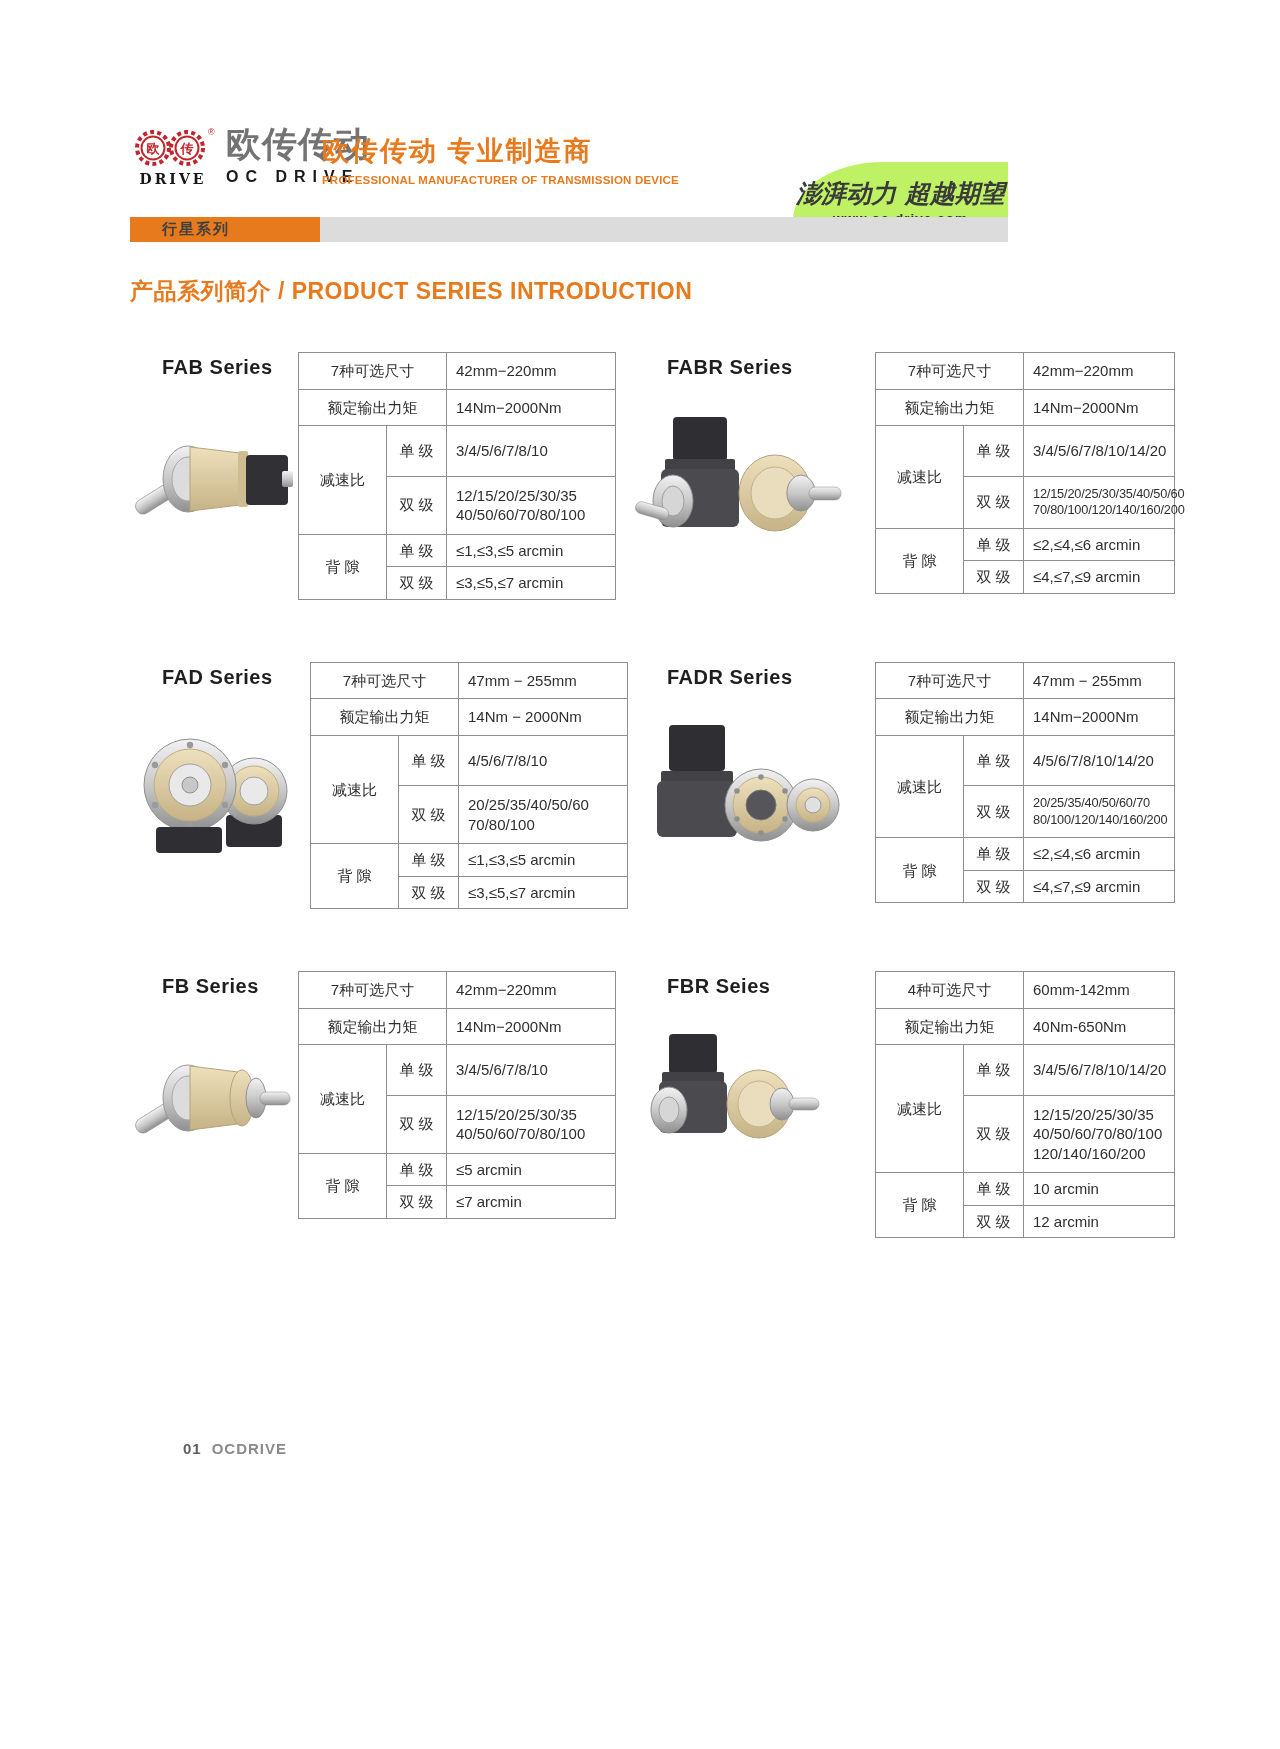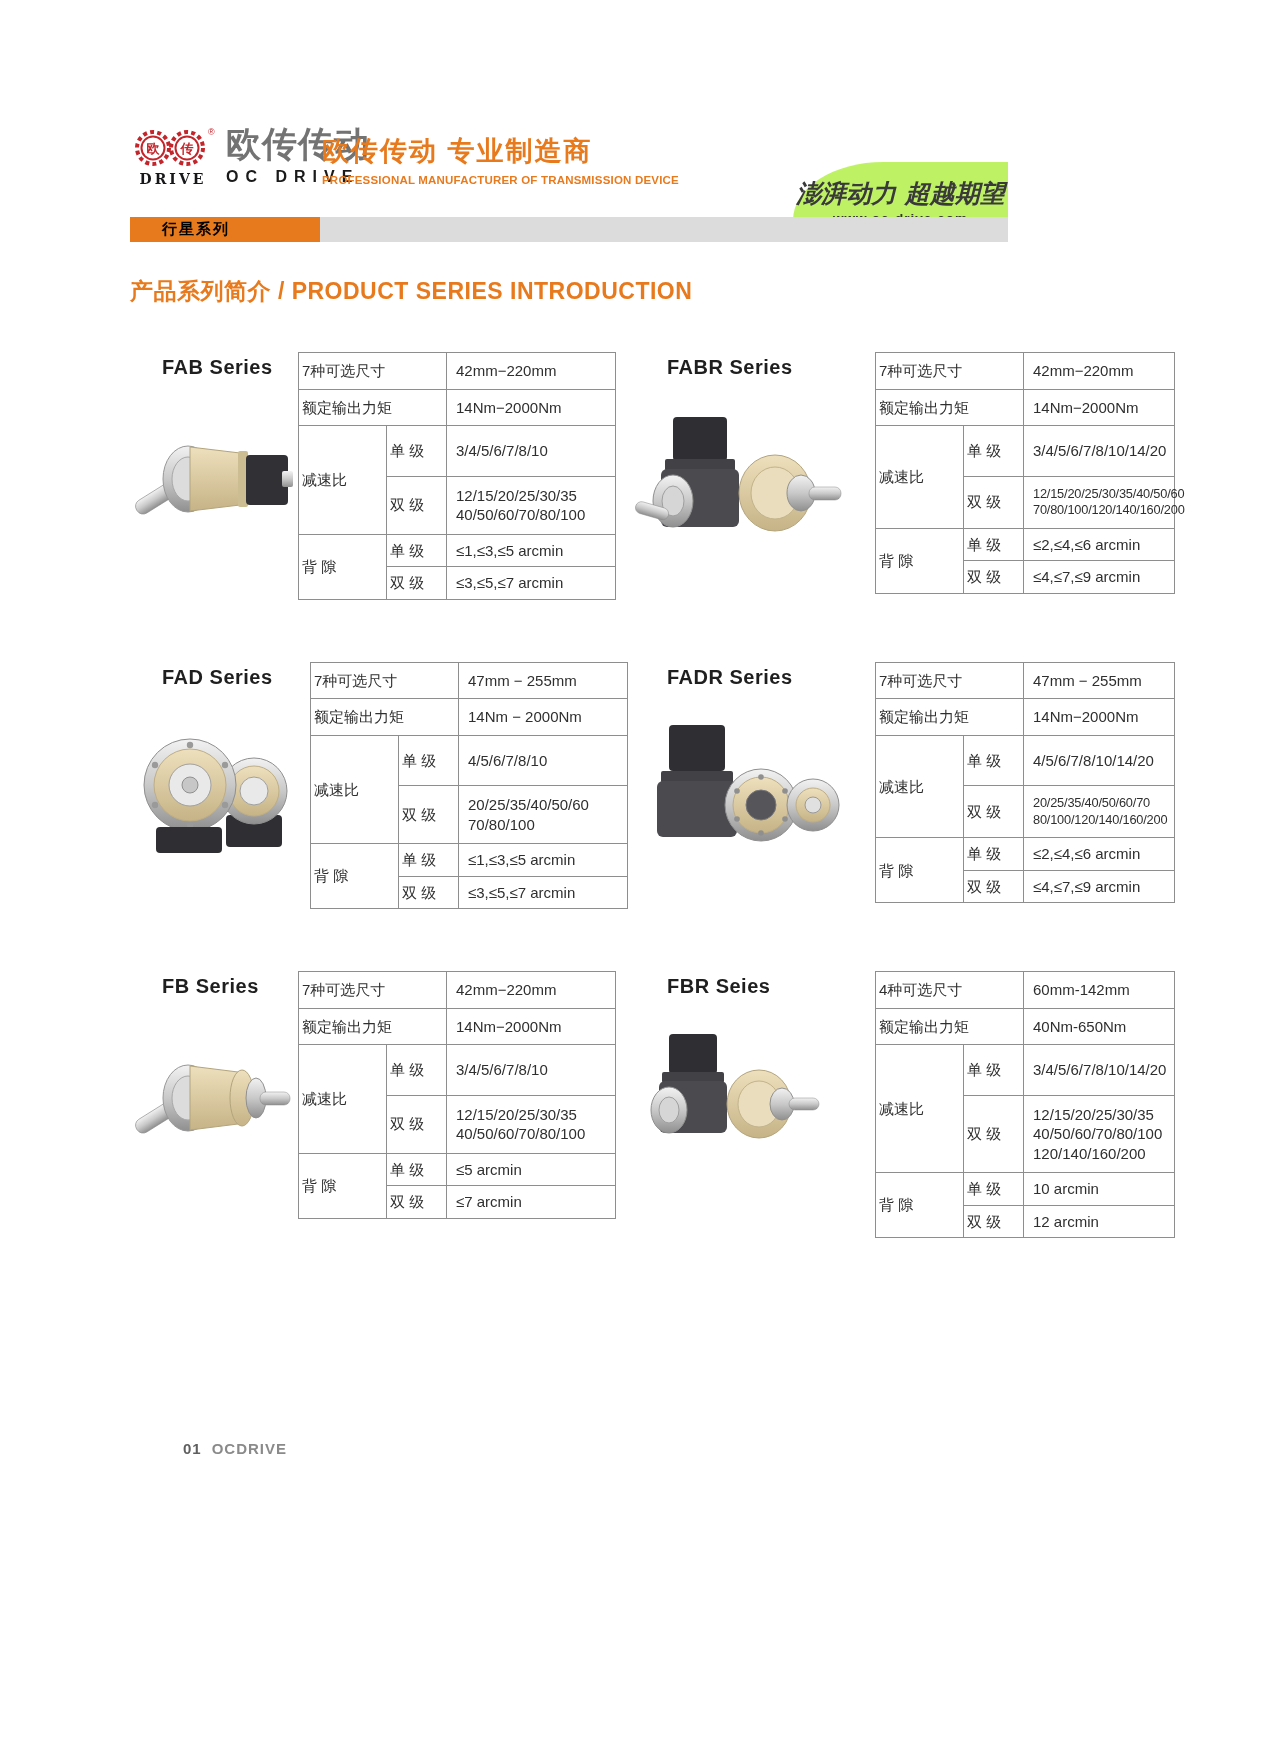--- a/index.html
+++ b/index.html
@@ -14,39 +14,39 @@
   .brand-cn{font-size:35px;font-weight:bold;color:#737373;line-height:36px;letter-spacing:1px;}
   .brand-en{font-size:16px;font-weight:bold;color:#1a1a1a;letter-spacing:7px;margin-top:6px;}
   .tagline{position:absolute;left:322px;top:136px;}
   .tagline-cn{font-size:27px;font-weight:bold;color:#e87a1e;letter-spacing:2px;line-height:30px;}
   .tagline-en{font-size:11.5px;font-weight:bold;color:#e87a1e;margin-top:8px;letter-spacing:0.2px;}
   .slogan-shape{position:absolute;left:793px;top:162px;width:215px;height:80px;background:#bef264;
     border-top-left-radius:90px 58px;display:flex;flex-direction:column;align-items:center;justify-content:flex-end;padding-bottom:16px;box-sizing:border-box;}
   .slogan-cn{font-family:"DejaVu Serif", serif;font-style:italic;font-weight:bold;font-size:25px;color:#3a3a3a;white-space:nowrap;}
   .slogan-web{font-size:13.5px;font-weight:bold;color:#333;margin-top:1px;letter-spacing:1px;}
   .strip{position:absolute;left:130px;top:217px;width:878px;height:25px;display:flex;}
-  .strip-orange{width:190px;background:#e87a1e;color:#000000;font-size:15px;font-weight:bold;
+  .strip-orange{width:190px;background:#e87a1e;color:#404040;font-size:15px;font-weight:bold;
     display:flex;align-items:center;padding-left:32px;box-sizing:border-box;letter-spacing:2px;}
   .strip-gray{flex:1;background:#dcdcdc;}
 
   
   .page-title{position:absolute;left:130px;top:276px;margin:0;font-size:23px;font-weight:bold;color:#e87a1e;letter-spacing:0.5px;}
 
   
   .grid{position:absolute;left:130px;top:352px;width:1045px;display:grid;grid-template-columns:505px 540px;row-gap:62px;align-items:start;}
   .block{display:flex;align-items:flex-start;}
   .block .left{display:flex;flex-direction:column;flex:0 0 168px;}
   .block.wide-img .left{flex:0 0 240px;}
   .series-title{font-size:20px;font-weight:600;color:#1f1f1f;margin:4px 0 0 32px;letter-spacing:0.5px;white-space:nowrap;}
   .img-wrap{margin-top:26px;}
 
   
   .spec-table{border-collapse:collapse;width:318px;table-layout:fixed;background:#fff;}
   .spec-table td{border:1px solid #8e8e8e;font-size:15px;color:#2f2f2f;padding:8px 9px;vertical-align:middle;line-height:1.3;}
-  .spec-table td.lbl{padding:8px 3px;}
+  .spec-table td.lbl{text-align:center;padding:8px 3px;}
   .spec-table tr.rs td{padding-top:15px;padding-bottom:15px;}
   .spec-table tr.rd td{padding-top:9px;padding-bottom:9px;}
   .spec-table tr.bk td{padding-top:6px;padding-bottom:6px;}
   .spec-table .val{white-space:pre-line;}
   .spec-table .val.small{font-size:12.8px;letter-spacing:-0.2px;}
   col.c1{width:88px;} col.c2{width:60px;}
 
   
   .footer{position:absolute;left:183px;top:1440px;font-size:15px;letter-spacing:1px;}
   .footer .pg{font-weight:bold;color:#5f5f5f;margin-right:10px;}

